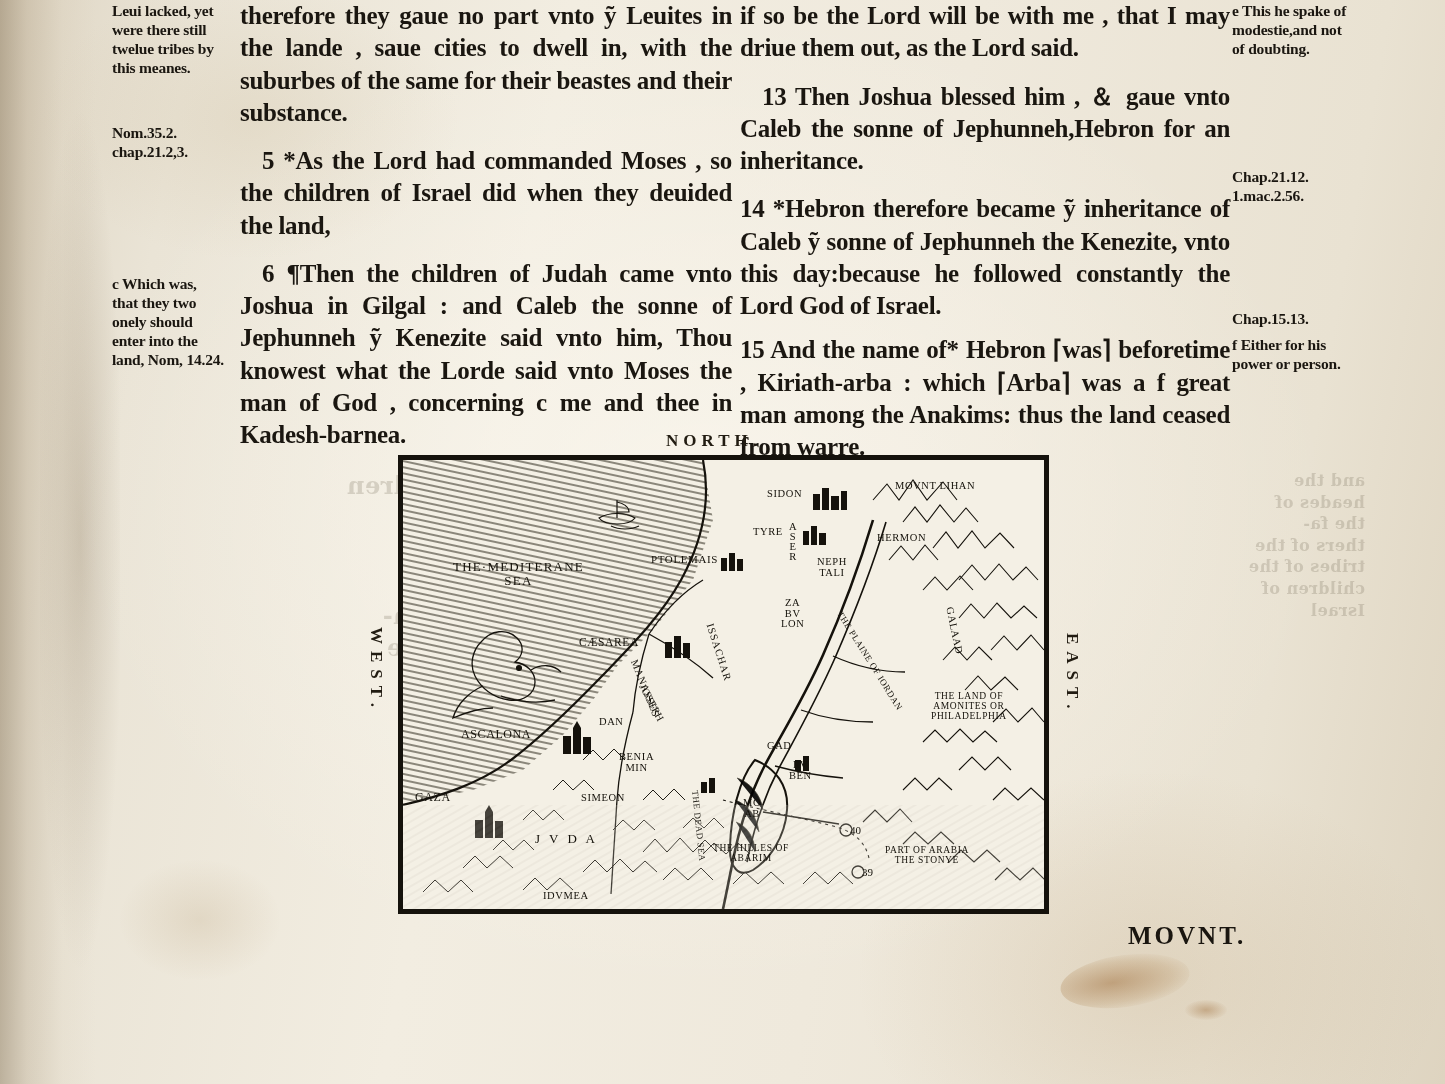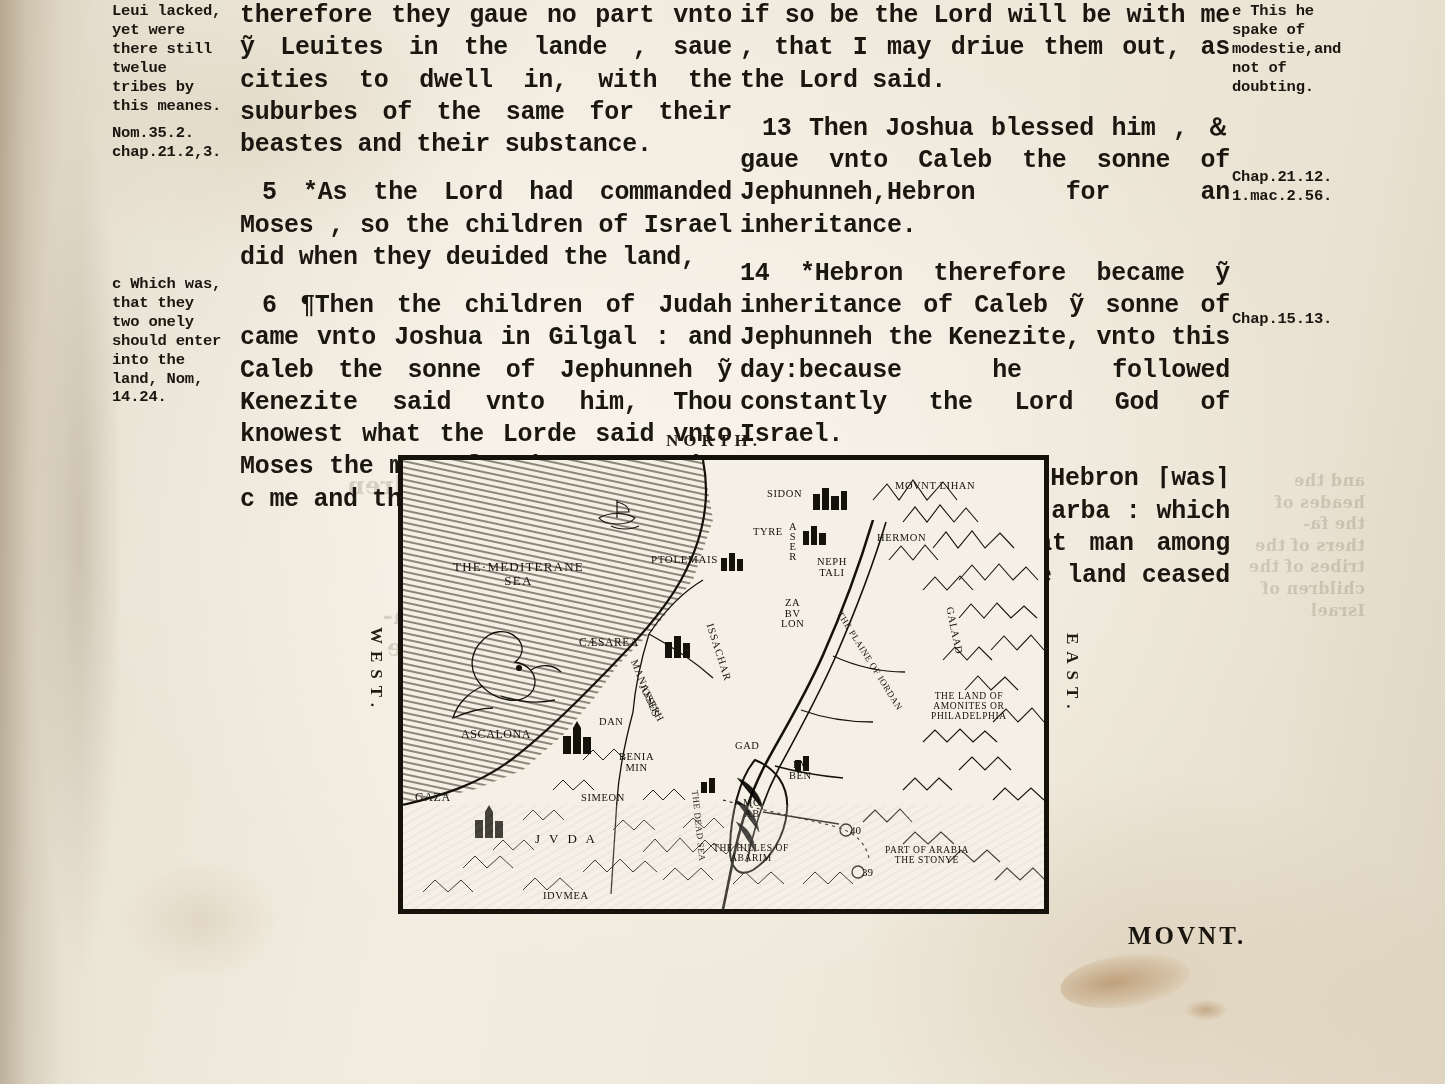--- a/index.html
+++ b/index.html
@@ -40,21 +40,21 @@
   
   .ghost{
     position:absolute;color:rgba(90,78,58,0.20);
     font-family:"DejaVu Serif", serif;font-weight:bold;
     transform:scaleX(-1);letter-spacing:0.5px;line-height:1.35;
     pointer-events:none;user-select:none;white-space:pre-line;
   }
 
   
   .bl{
-    font-family:Liberation Mono, monospace;
+    font-family:Liberation Serif, serif;
     font-weight:bold;
     color:#1a1610;
   }
   #cols{position:absolute;left:0;top:0;width:1445px;height:1084px;}
 
   .marginL{
     position:absolute;left:112px;width:112px;
     font-size:15.5px;line-height:1.22;letter-spacing:-0.2px;
   }
   .marginR{
@@ -141,20 +141,21 @@
     <p class="para">if so be the Lord will be with me , that I may driue them out, as the Lord said.</p>
     <p class="para ind" style="margin-top:16px;">13   Then Joshua blessed him , ＆ gaue vnto Caleb the sonne of Jephunneh,Hebron for an inheritance.</p>
     <p class="para" style="margin-top:16px;">14 *Hebron therefore became ỹ inheritance of Caleb ỹ sonne of Jephunneh the Kenezite, vnto this day:because he followed constantly the Lord God of Israel.</p>
     <p class="para" style="margin-top:12px;">15 And the name of* Hebron ⌈was⌉ beforetime , Kiriath-arba : which ⌈Arba⌉ was a f great man among the Anakims: thus the land ceased from warre.</p>
   </div>
 
   <div class="marginR bl" style="top:2px;">e This he spake of modestie,and not of doubting.</div>
   <div class="marginR bl" style="top:168px;white-space:pre-line;">Chap.21.12.
 1.mac.2.56.</div>
   <div class="marginR bl" style="top:286px;margin-top:24px;">Chap.15.13.</div>
+  <div class="marginR bl" style="top:336px;">f Either for his power or person.</div>
 </div>
 
 <div id="mapwrap">
   <div class="dir" id="dirN">NORTH.</div>
   <div class="dir" id="dirS">SOVTH.</div>
   <div class="dir" id="dirW">WEST.</div>
   <div class="dir" id="dirE">EAST.</div>
 
   <div id="mapframe">
     <svg width="641" height="449" viewBox="0 0 641 449">
@@ -344,21 +345,21 @@
     <div class="mlabel" style="left:244px;top:222px;transform:rotate(62deg);transform-origin:left top;">JOSEPH</div>
     <div class="mlabel" style="left:552px;top:146px;transform:rotate(78deg);transform-origin:left top;">GALAAD</div>
     <div class="mlabel" style="left:440px;top:150px;transform:rotate(58deg);transform-origin:left top;font-size:9px;">THE PLAINE OF IORDAN</div>
     <div class="mlabel" style="left:196px;top:256px;">DAN</div>
     <div class="mlabel" style="left:58px;top:268px;font-size:12px;">ASCALONA</div>
     <div class="mlabel" style="left:528px;top:232px;font-size:9.5px;">THE LAND OF
 AMONITES OR
 PHILADELPHIA</div>
     <div class="mlabel" style="left:216px;top:292px;line-height:1.0;">BENIA
 MIN</div>
-    <div class="mlabel" style="left:332px;top:280px;text-align:right;">GAD</div>
+    <div class="mlabel" style="left:364px;top:280px;text-align:right;">GAD</div>
     <div class="mlabel" style="left:386px;top:300px;line-height:1.0;">RV
 BEN</div>
     <div class="mlabel" style="left:178px;top:332px;">SIMEON</div>
     <div class="mlabel" style="left:12px;top:331px;font-size:12px;">GAZA</div>
     <div class="mlabel" style="left:340px;top:338px;line-height:1.0;">MO
 AB</div>
     <div class="mlabel" style="left:132px;top:372px;font-size:13px;letter-spacing:3px;">J   V   D   A</div>
     <div class="mlabel" style="left:296px;top:330px;transform:rotate(84deg);transform-origin:left top;font-size:9px;">THE DEAD SEA</div>
     <div class="mlabel" style="left:310px;top:384px;font-size:9.5px;">THE HILLES OF
 ABARIM</div>

